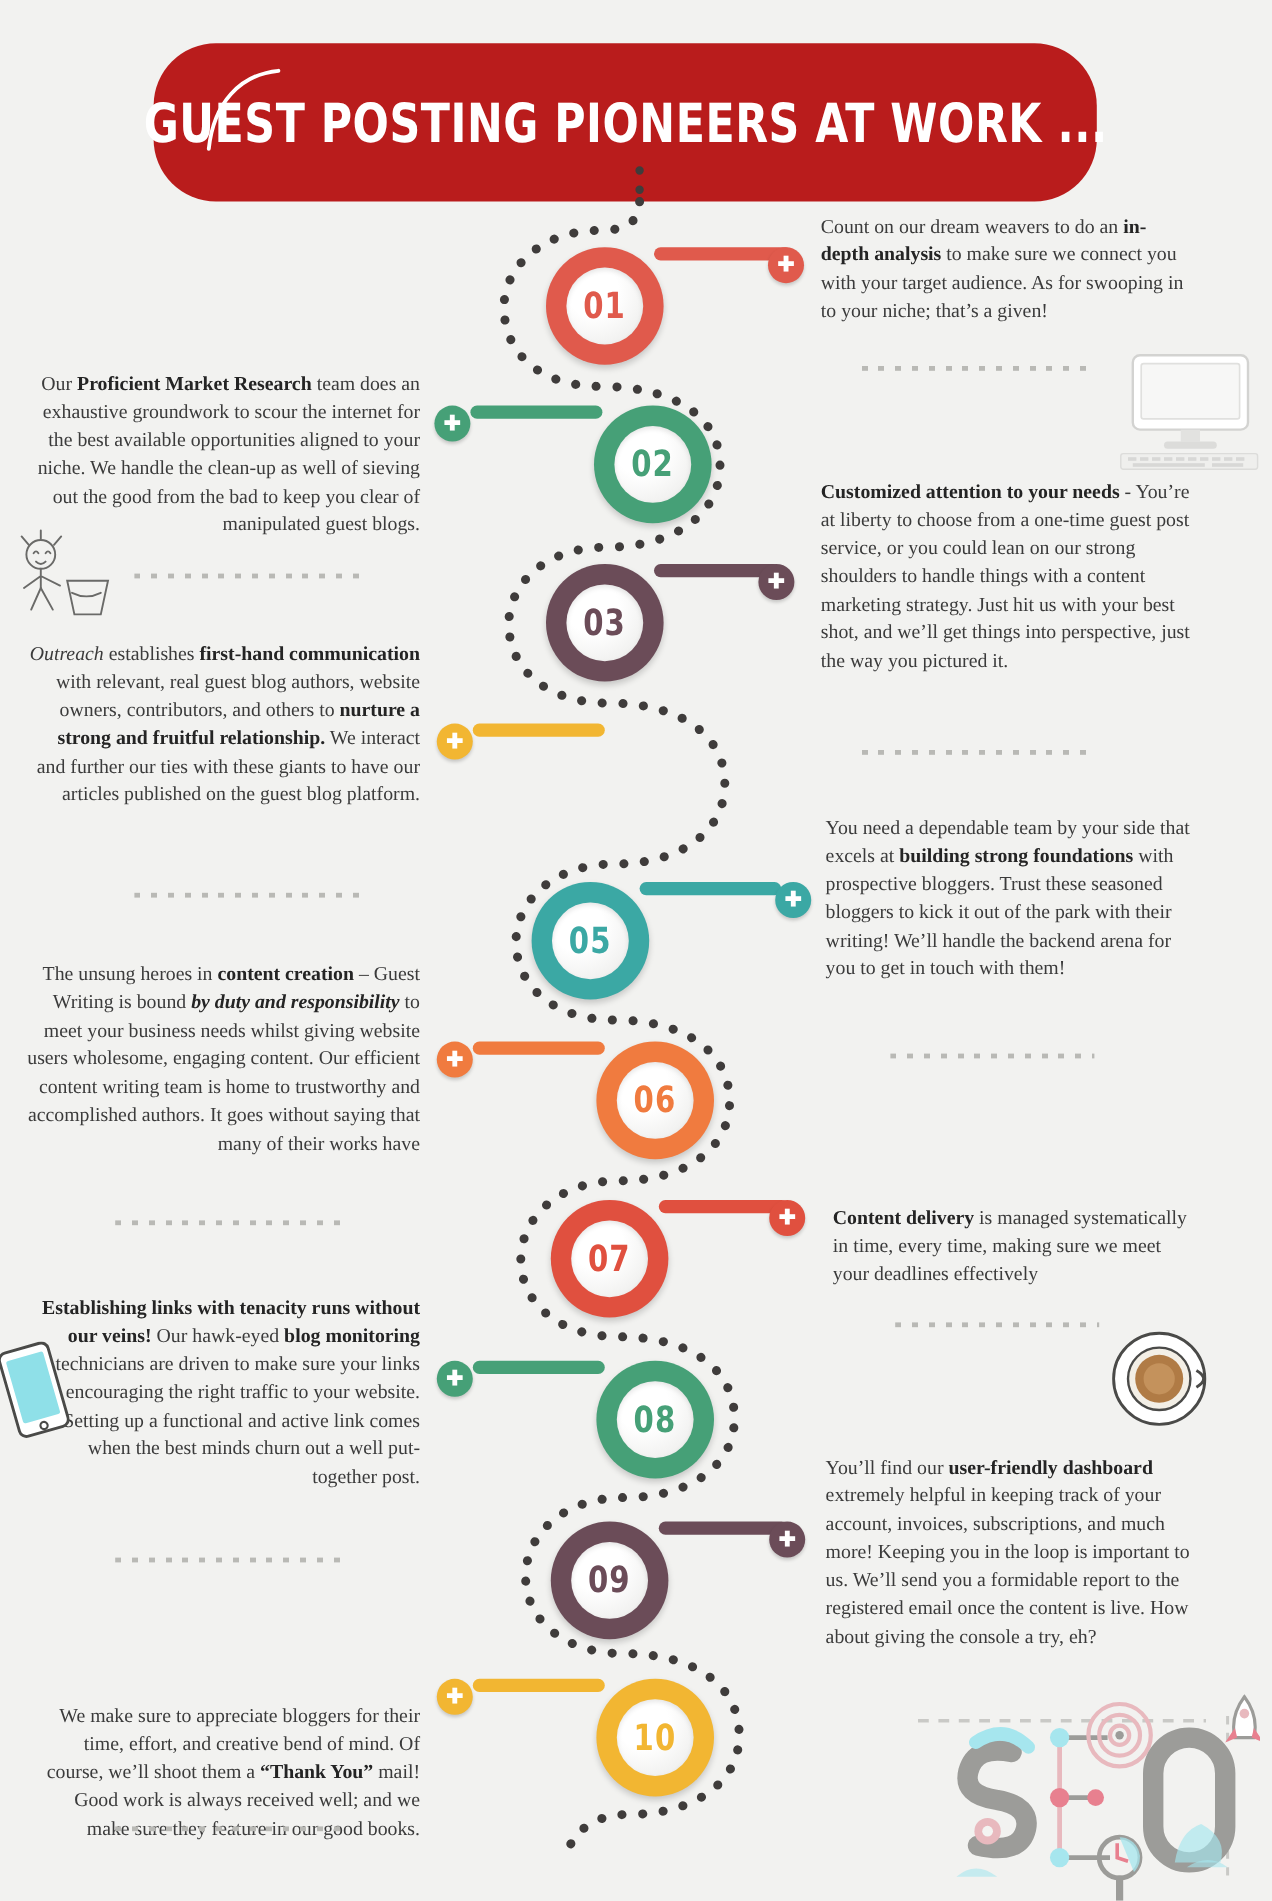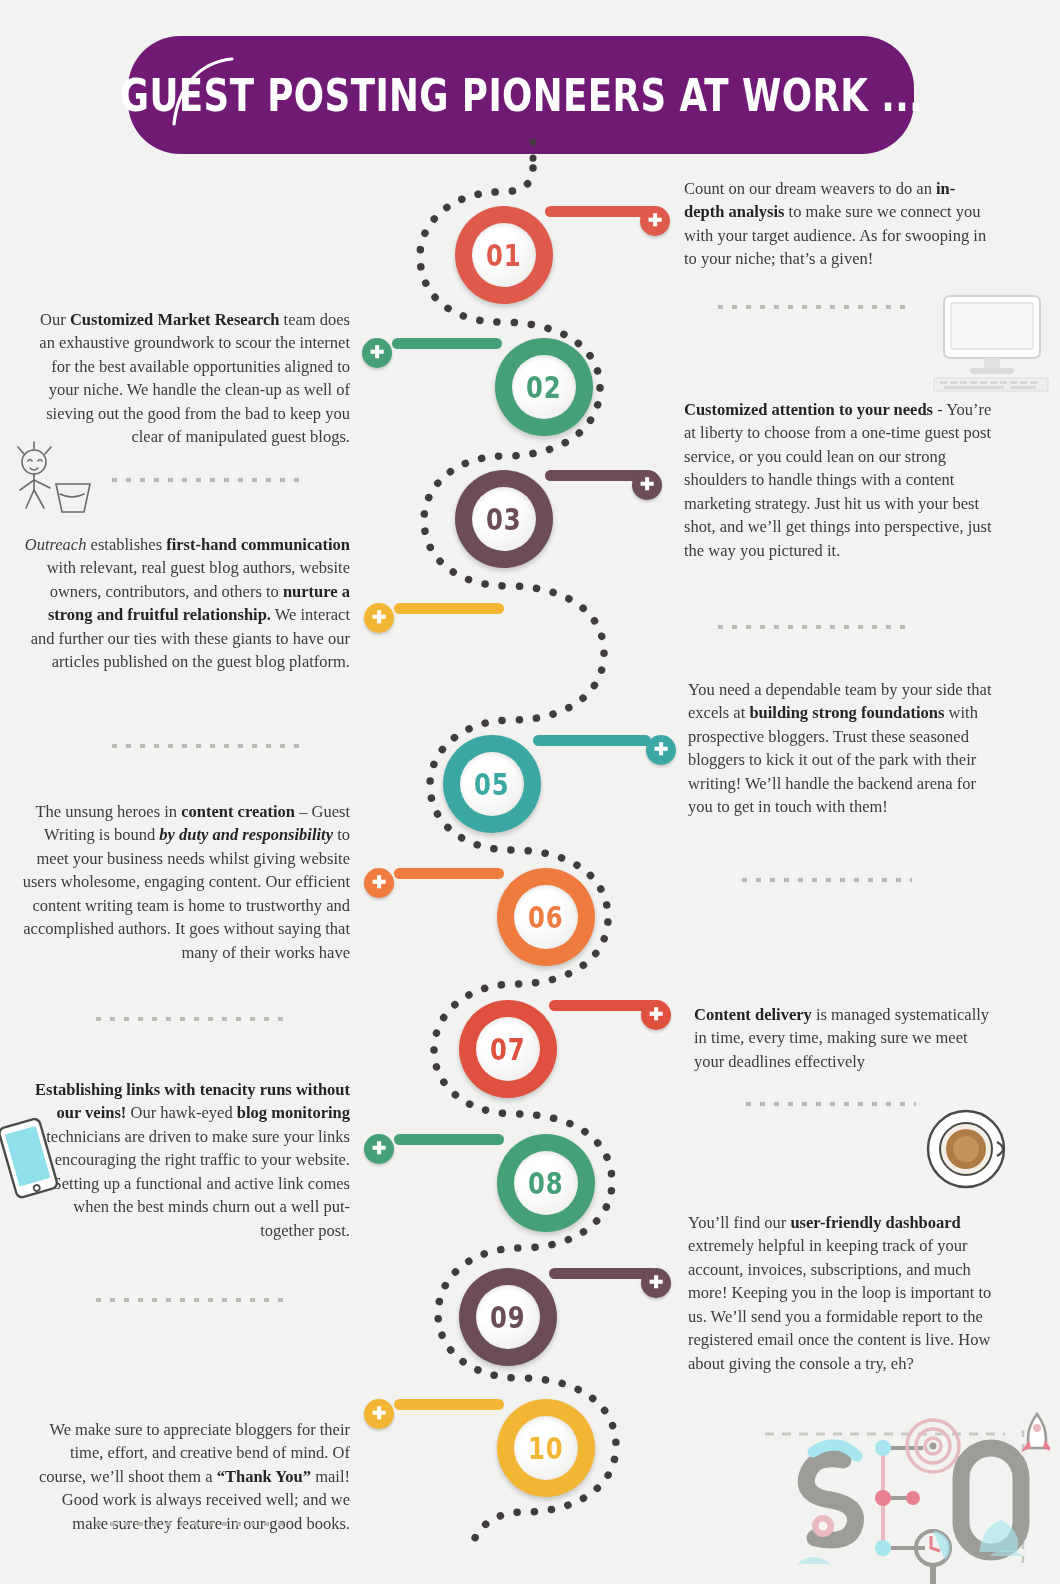--- a/index.html
+++ b/index.html
@@ -19,22 +19,22 @@
     height: 1584px;
     background: #f2f2f0;
   }
 
   
   .header-bar {
     position: absolute;
     left: 128px;
     top: 36px;
     width: 786px;
-    height: 118px;
-    background: #701a75;
+    height: 132px;
+    background: #b91c1c;
     border-radius: 52px;
     display: flex;
     align-items: center;
     justify-content: center;
   }
   .header-swoosh {
     position: absolute;
     left: 42px;
     top: 20px;
     width: 70px;
@@ -200,21 +200,21 @@
   <div class="node" style="left:495px; top:338px;">
     <div class="ring" style="background:#46a077;"></div>
     <div class="inner">
       <span class="num" style="color:#46a077;">02</span>
     </div>
   </div>
   <div class="arm" style="left:392px; top:338px; width:110px; background:#46a077;"></div>
   <div class="plus-dot" style="left:362px; top:338px; background:#46a077;">
       <span>✚</span>
     </div>
-  <div class="tx left" style="left:22px; top:308px; width:328px;">Our <b>Customized Market Research</b> team does an exhaustive groundwork to scour the internet for the best available opportunities aligned to your niche. We handle the clean-up as well of sieving out the good from the bad to keep you clear of manipulated guest blogs.</div>
+  <div class="tx left" style="left:22px; top:308px; width:328px;">Our <b>Proficient Market Research</b> team does an exhaustive groundwork to scour the internet for the best available opportunities aligned to your niche. We handle the clean-up as well of sieving out the good from the bad to keep you clear of manipulated guest blogs.</div>
   <div class="dashrow" style="left:112px; top:478px; width:190px;"></div>
 
   <div class="node" style="left:455px; top:470px;">
     <div class="ring" style="background:#6b4c58;"></div>
     <div class="inner">
       <span class="num" style="color:#6b4c58;">03</span>
     </div>
   </div>
   <div class="arm" style="left:545px; top:470px; width:105px; background:#6b4c58;"></div>
   <div class="plus-dot" style="left:632px; top:470px; background:#6b4c58;">

